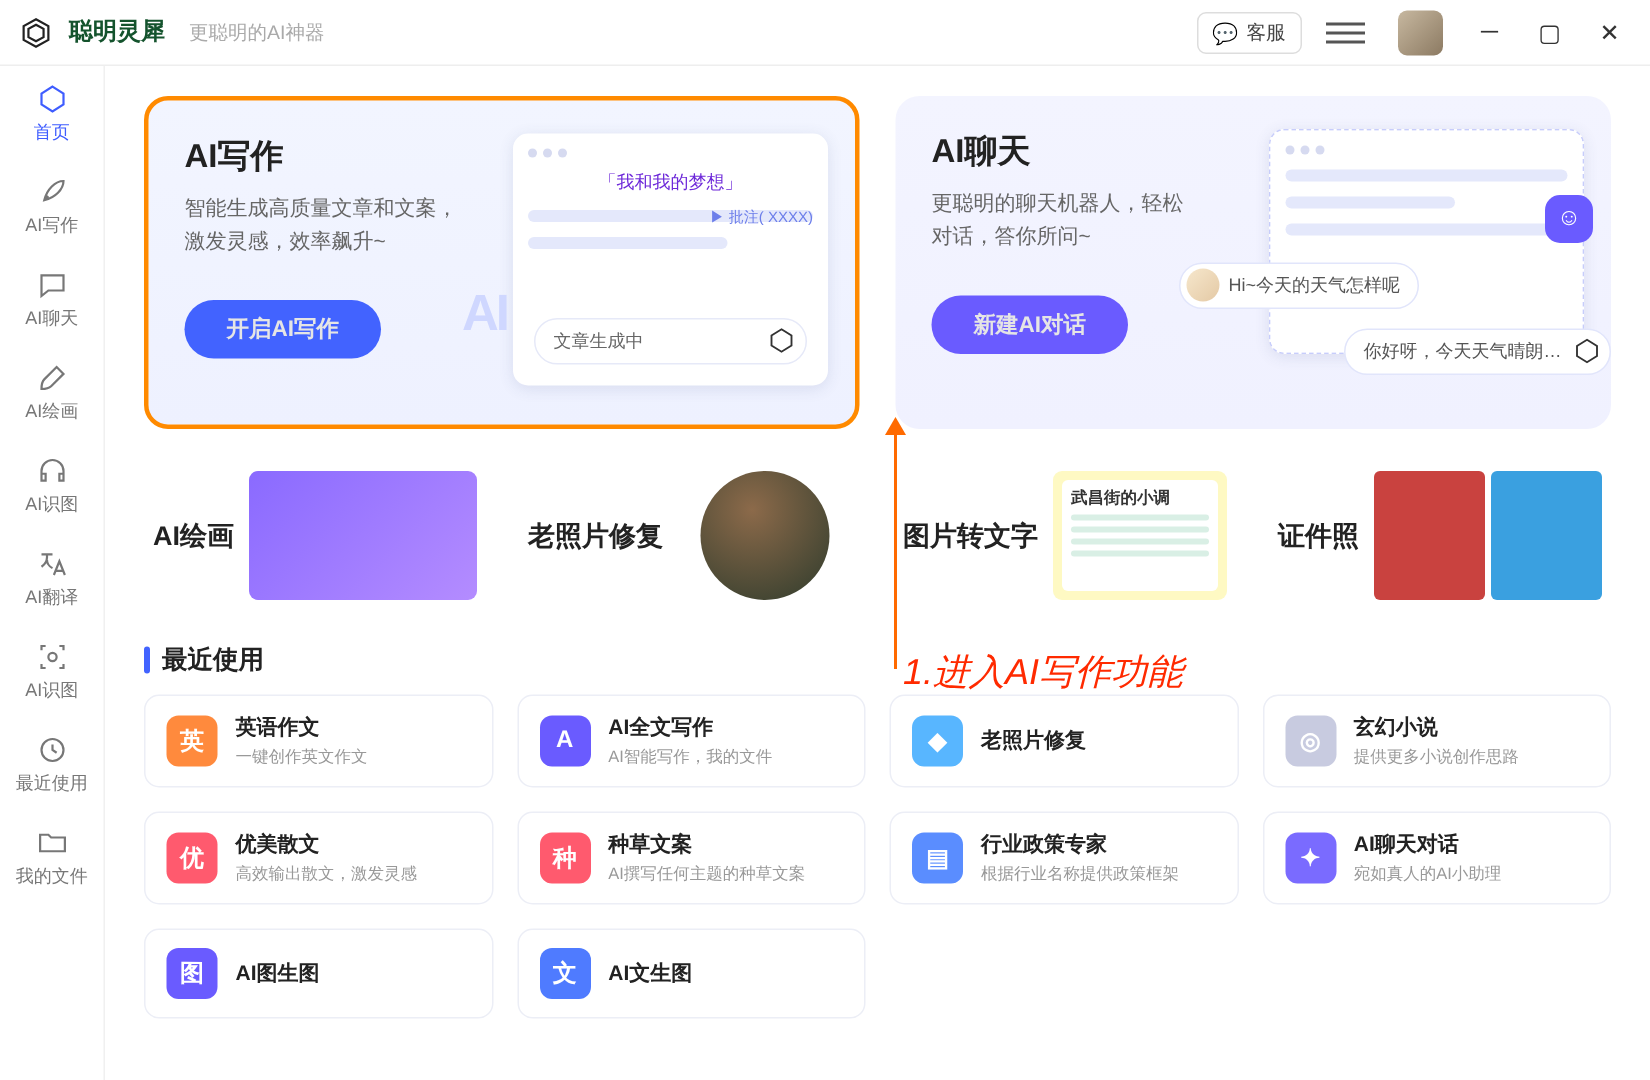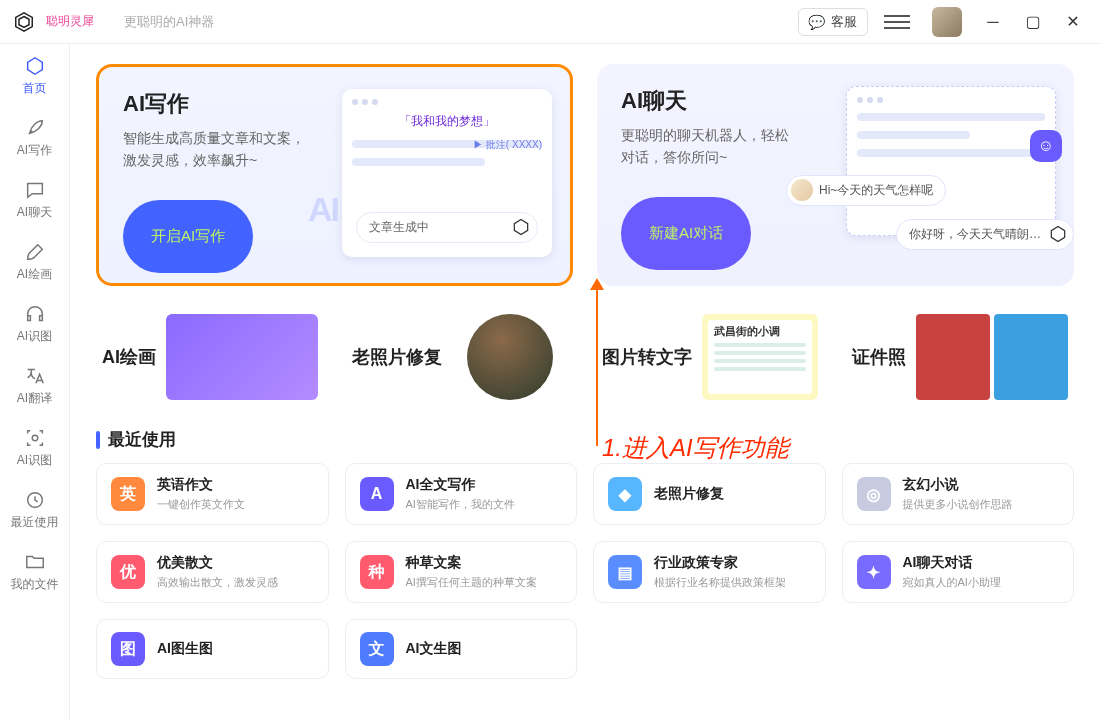--- a/index.html
+++ b/index.html
@@ -2,22 +2,22 @@
 <html><head>
 <meta charset="utf-8">
 <style>
 * { box-sizing: border-box; margin: 0; padding: 0; }
 body { font-family: -apple-system, "Microsoft YaHei", sans-serif; background: #fff; width: 1100px; height: 720px; overflow: hidden; position: relative; }
 
 
 .titlebar { height: 44px; display: flex; align-items: center; padding: 0 12px; border-bottom: 1px solid #eee; gap: 10px; }
 .logo { width: 24px; height: 24px; display: flex; align-items: center; justify-content: center; }
 .logo svg { width: 22px; height: 22px; }
-.app-title { font-weight: 400; font-size: 12px; color: #ec4899; }
-.app-subtitle { font-size: 13px; color: #aaa; margin-left: 20px; }
+.app-title { font-weight: 700; font-size: 16px; color: #14532d; }
+.app-subtitle { font-size: 13px; color: #aaa; margin-left: 6px; }
 .titlebar-spacer { flex: 1; }
 .cs-btn { display: flex; align-items: center; gap: 5px; border: 1px solid #ddd; border-radius: 6px; padding: 4px 10px; font-size: 13px; color: #444; cursor: pointer; }
 .cs-btn span.ic { font-size: 14px; }
 .hamburger { width: 26px; height: 26px; display: flex; flex-direction: column; justify-content: center; gap: 4px; cursor: pointer; margin: 0 6px; }
 .hamburger div { height: 2px; background: #555; }
 .avatar { width: 30px; height: 30px; border-radius: 6px; background: linear-gradient(135deg,#c7b8a0,#8c7a62); margin: 0 6px; }
 .win-btn { width: 30px; height: 30px; display: flex; align-items: center; justify-content: center; font-size: 16px; color: #333; cursor: pointer; }
 
 
 .app { display: flex; height: calc(720px - 44px); }
@@ -29,21 +29,21 @@
 
 .main { flex: 1; padding: 20px 26px; overflow: hidden; background: #fff; }
 
 
 .hero { display: grid; grid-template-columns: 1fr 1fr; gap: 24px; }
 .card-write, .card-chat { border-radius: 16px; padding: 22px 22px 22px 24px; position: relative; height: 222px; }
 .card-write { background: linear-gradient(180deg,#f2f5ff 0%,#eef1ff 100%); border: 3px solid #ff8a00; }
 .card-chat  { background: linear-gradient(180deg,#f3f4ff 0%,#f0f1ff 100%); }
 .hero h2 { font-size: 22px; font-weight: 700; color: #222; margin-bottom: 8px; }
 .hero p { font-size: 14px; color: #666; line-height: 1.6; }
-.cta { display: inline-block; margin-top: 28px; background: #4263ff; color: #bef264; border-radius: 999px; padding: 27px 28px; font-size: 15px; font-weight: 400; cursor: pointer; }
+.cta { display: inline-block; margin-top: 28px; background: #4263ff; color: #e5e5e5; border-radius: 999px; padding: 10px 28px; font-size: 15px; font-weight: 700; cursor: pointer; }
 .card-chat .cta { background: #6a5bff; }
 
 
 .mini { position: absolute; right: 18px; top: 22px; width: 210px; height: 168px; background: #fff; border-radius: 10px; box-shadow: 0 2px 10px rgba(60,70,120,.12); padding: 10px; }
 .mini .dots { display: flex; gap: 4px; margin-bottom: 8px; }
 .mini .dots span { width: 6px; height: 6px; border-radius: 50%; background: #d6daf0; }
 .mini-title { font-size: 12px; color: #6d28d9; text-align: center; margin-bottom: 10px; }
 .mini-line { height: 8px; background: #e4e8fb; border-radius: 4px; margin-bottom: 10px; position: relative; text-align: right; }
 .mini-note { position: absolute; right: 0; top: -2px; font-size: 10px; color: #6c7eea; }
 .mini-pill { background: #fff; border: 1px solid #e6e9f8; border-radius: 999px; padding: 6px 34px 6px 12px; font-size: 12px; color: #666; position: absolute; bottom: 14px; left: 14px; right: 14px; }

